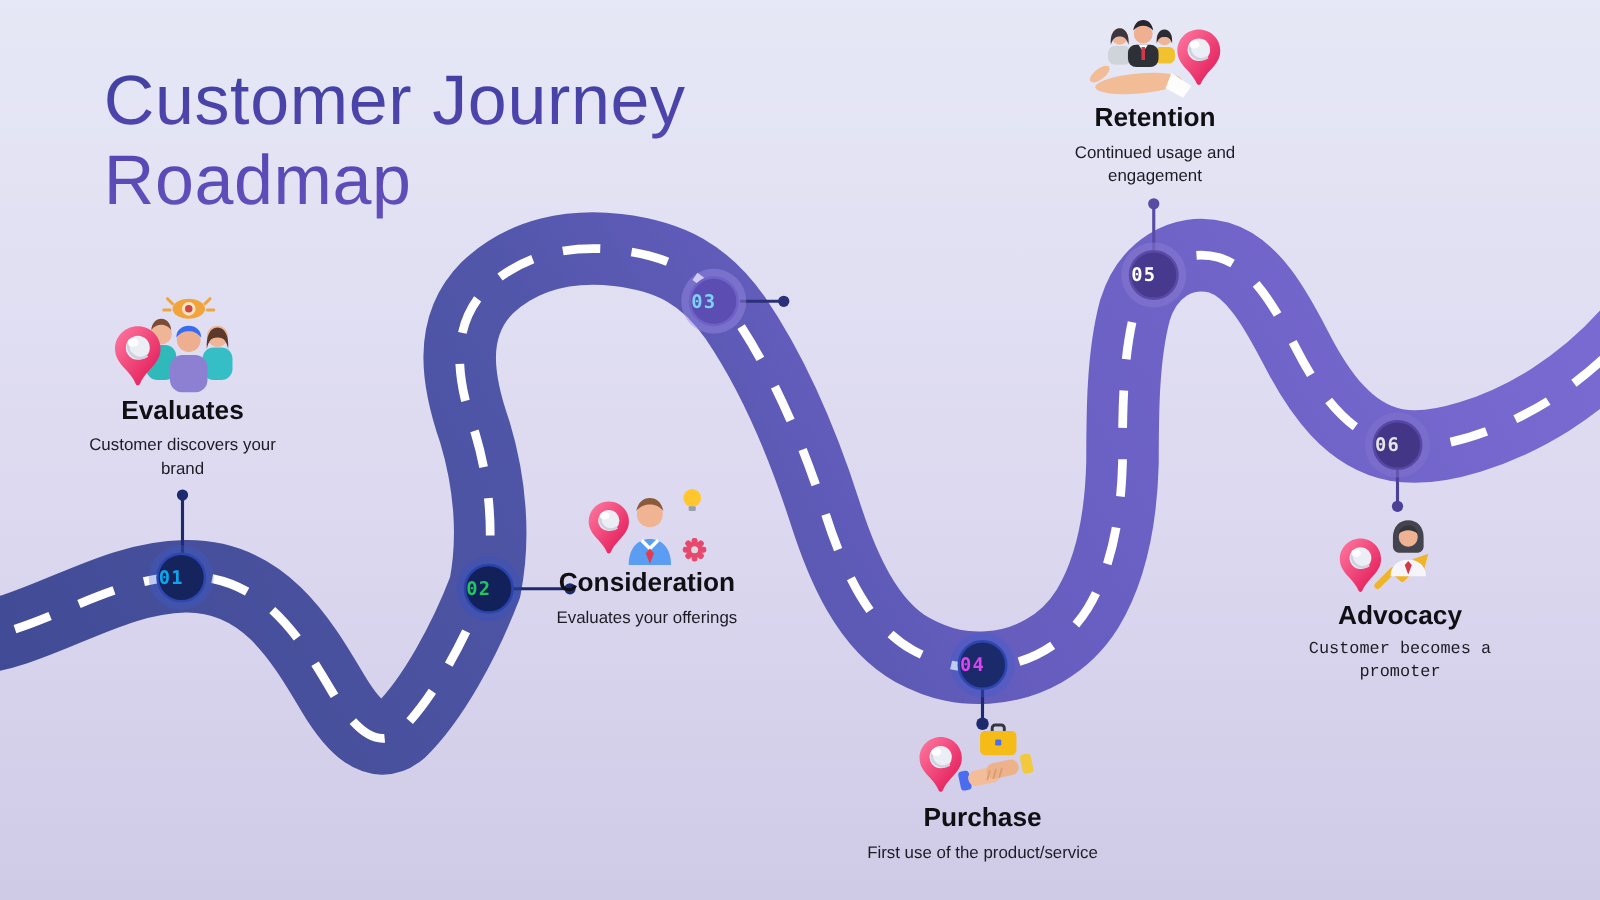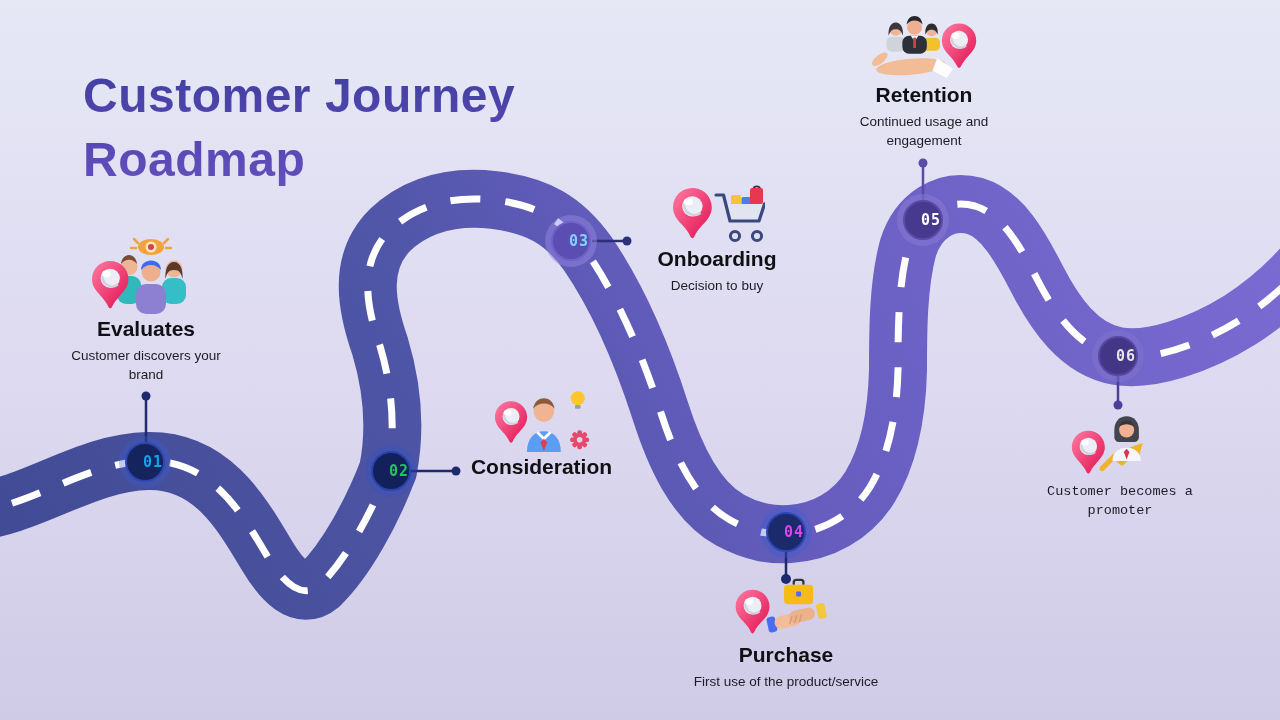--- a/index.html
+++ b/index.html
@@ -2,42 +2,42 @@
 <html><head>
 <meta charset="utf-8">
 <style>
   html,body{margin:0;padding:0;}
   .canvas{
     position:relative;width:1280px;height:720px;overflow:hidden;
     background:linear-gradient(180deg,#e6e8f6 0%,#ddd9f0 55%,#cfcbe7 100%);
     font-family:"Liberation Sans",sans-serif;
   }
   .heading{
-    position:absolute;left:83px;top:64px;z-index:5;
-    font-size:48px;line-height:64px;font-weight:bold;letter-spacing:.5px;
+    position:absolute;left:83px;top:48px;z-index:5;
+    font-size:56px;line-height:64px;font-weight:normal;letter-spacing:.5px;
     background:linear-gradient(180deg,#3f3f9f 0%,#5747b4 60%,#6450bd 100%);
     -webkit-background-clip:text;background-clip:text;color:transparent;
   }
   .road-svg{position:absolute;left:0;top:0;z-index:1;}
   .marker{position:absolute;width:52px;height:52px;z-index:4;}
   .marker-halo{position:absolute;inset:0;border-radius:50%;}
   .marker-circle{
     position:absolute;left:6px;top:6px;width:40px;height:40px;border-radius:50%;
     border:2px solid transparent;box-sizing:border-box;
-    display:flex;align-items:center;justify-content:flex-end;
+    display:flex;align-items:center;justify-content:flex-start;
   }
   .marker-num{
     font-family:"DejaVu Sans Mono",monospace;font-weight:bold;font-size:15px;letter-spacing:1px;
   }
   .stage{position:absolute;z-index:3;text-align:center;}
   .stage svg.icon{display:block;margin:0 auto;}
   .stage-name{font-size:21px;font-weight:bold;color:#0f0f14;line-height:26px;margin-top:2px;}
   .stage-desc{font-size:13.5px;color:#1c1c24;line-height:18.5px;margin:5px auto 0 auto;}
   #stage1{left:46px;top:234px;width:200px;}   #stage1 .stage-desc{max-width:160px;}
-  #stage2{left:439px;top:388px;width:205px;}
+  #stage2{left:415px;top:388px;width:205px;}
   #stage3{left:617px;top:182px;width:200px;}
   #stage4{left:656px;top:578px;width:260px;}
   #stage5{left:824px;top:16px;width:200px;}   #stage5 .stage-desc{max-width:158px;}
   #stage6{left:1020px;top:410px;width:200px;} #stage6 .stage-desc{max-width:150px;font-family:Liberation Mono, monospace;}
   .defs-svg{position:absolute;width:0;height:0;}
 </style>
 </head>
 <body>
 
 <div class="canvas">
@@ -168,37 +168,23 @@
         <rect x="87.5" y="45" width="5" height="20" rx="2"></rect>
         <rect x="87.5" y="45" width="5" height="20" rx="2" transform="rotate(45 90 55)"></rect>
         <rect x="87.5" y="45" width="5" height="20" rx="2" transform="rotate(90 90 55)"></rect>
         <rect x="87.5" y="45" width="5" height="20" rx="2" transform="rotate(135 90 55)"></rect>
         <circle cx="90" cy="55" r="6.8"></circle>
       </g>
       <circle cx="90" cy="55" r="3" fill="#d9dbe8"></circle>
       <use href="#pin" transform="translate(0 14) scale(0.9)"></use>
     </svg>
     <div class="stage-name">Consideration</div>
-  </div>
-
-  <div class="stage" id="stage3">
-    <svg class="icon" width="96" height="62" viewBox="0 0 96 62">
-      <rect x="62" y="13" width="10" height="10" rx="1.5" fill="#f6c437"></rect>
-      <rect x="72.5" y="15" width="11" height="9" rx="1.5" fill="#4a7df0"></rect>
-      <path d="M84.5 7c0-3.5 6.5-3.5 6.5 0" stroke="#303646" stroke-width="1.8" fill="none"></path>
-      <rect x="81" y="6" width="13" height="16" rx="2" fill="#e8384f"></rect>
-      <path d="M56 22h41l-5 17H60z" fill="#e2e5f0"></path>
-      <path d="M47 13h7.5l6.5 26h29l5.5-17" stroke="#39497e" stroke-width="3.2" fill="none" stroke-linecap="round" stroke-linejoin="round"></path>
-      <circle cx="66" cy="54" r="4.6" fill="none" stroke="#39497e" stroke-width="3"></circle>
-      <circle cx="88" cy="54" r="4.6" fill="none" stroke="#39497e" stroke-width="3"></circle>
-      <use href="#pin" transform="translate(4 6) scale(1.02)"></use>
-    </svg>
-    <div class="stage-name">Onboarding</div>
-    <div class="stage-desc">Decision to buy</div>
-  </div>
+    <div class="stage-desc">Evaluates your offerings</div>
+  </div>
+
 
   <div class="stage" id="stage5">
     <svg class="icon" width="116" height="64" viewBox="0 0 116 68">
       <circle cx="28" cy="14" r="7" fill="#efb597"></circle>
       <path d="M20.5 21c-1-8 2.5-14 7.5-14s8.5 6 7.5 14c-1.5-5-3.5-7-7.5-7s-6 2-7.5 7z" fill="#3c3640"></path>
       <rect x="18" y="22" width="20" height="16" rx="6" fill="#cfd4db"></rect>
       <circle cx="66" cy="15" r="6.5" fill="#efb597"></circle>
       <path d="M59.5 20c-.8-7 2-12 6.5-12s7.3 5 6.5 12c-1.3-4-3-5.5-6.5-5.5s-5.2 1.5-6.5 5.5z" fill="#2c2c34"></path>
       <rect x="57" y="23" width="18" height="14" rx="5" fill="#f2c12e"></rect>
       <circle cx="48" cy="12" r="8" fill="#efb092"></circle>
@@ -239,16 +225,17 @@
     <svg class="icon" width="110" height="68" viewBox="0 0 110 72">
       <path d="M36 62l13-13 8 7 14-15" stroke="#f0b42a" stroke-width="5.5" fill="none" stroke-linecap="round" stroke-linejoin="round"></path>
       <path d="M65.5 39.5L79 35l-3.5 13z" fill="#f0b42a"></path>
       <path d="M49 21c0-9 5.5-14.5 13-14.5S75 12 75 21v7.5c0 3.5-2.5 5.5-5.5 5.5h-15c-3 0-5.5-2-5.5-5.5z" fill="#44444e"></path>
       <circle cx="62" cy="21" r="8" fill="#efb394"></circle>
       <path d="M53.5 18c2-5 4.5-7 8.5-7s6.5 2 8.5 7c-3-2-5.5-3-8.5-3s-5.5 1-8.5 3z" fill="#35353e"></path>
       <path d="M47 54c0-9 6.5-14 15-14s15 5 15 14z" fill="#f6f6fa"></path>
       <path d="M62 41l-3 3.5 3 8 3-8z" fill="#d23a4a"></path>
       <use href="#pin" transform="translate(4 22) scale(0.92)"></use>
     </svg>
+    <div class="stage-name">Advocacy</div>
     <div class="stage-desc">Customer becomes a promoter</div>
   </div>
 
 </div>
 
 </body></html>

